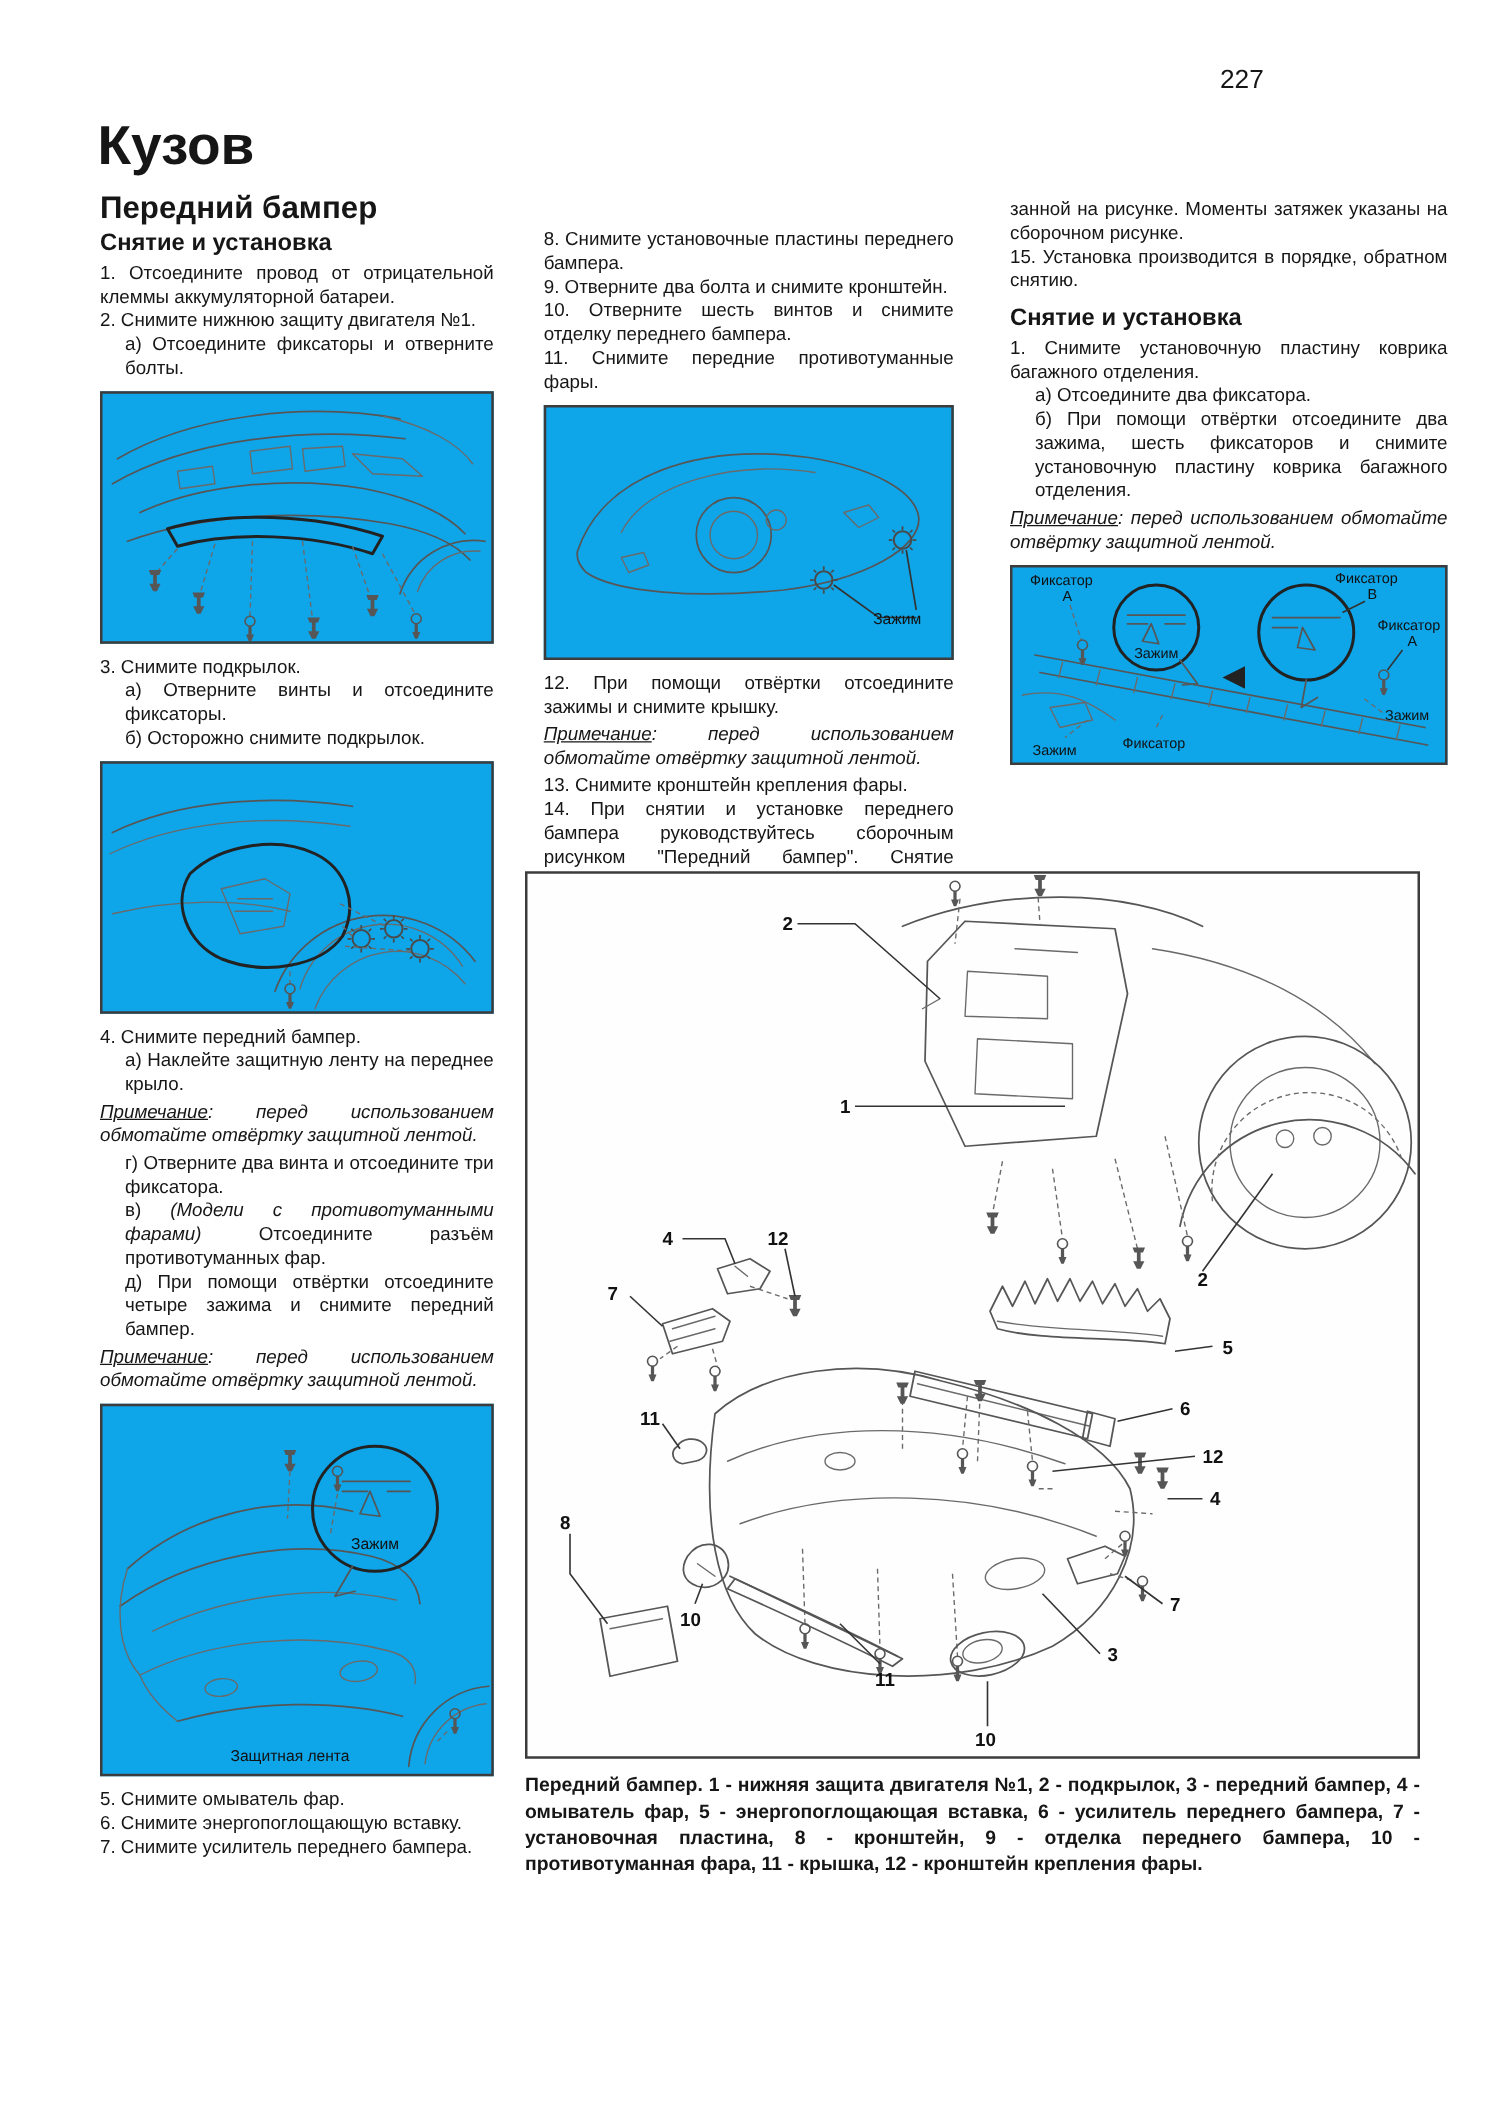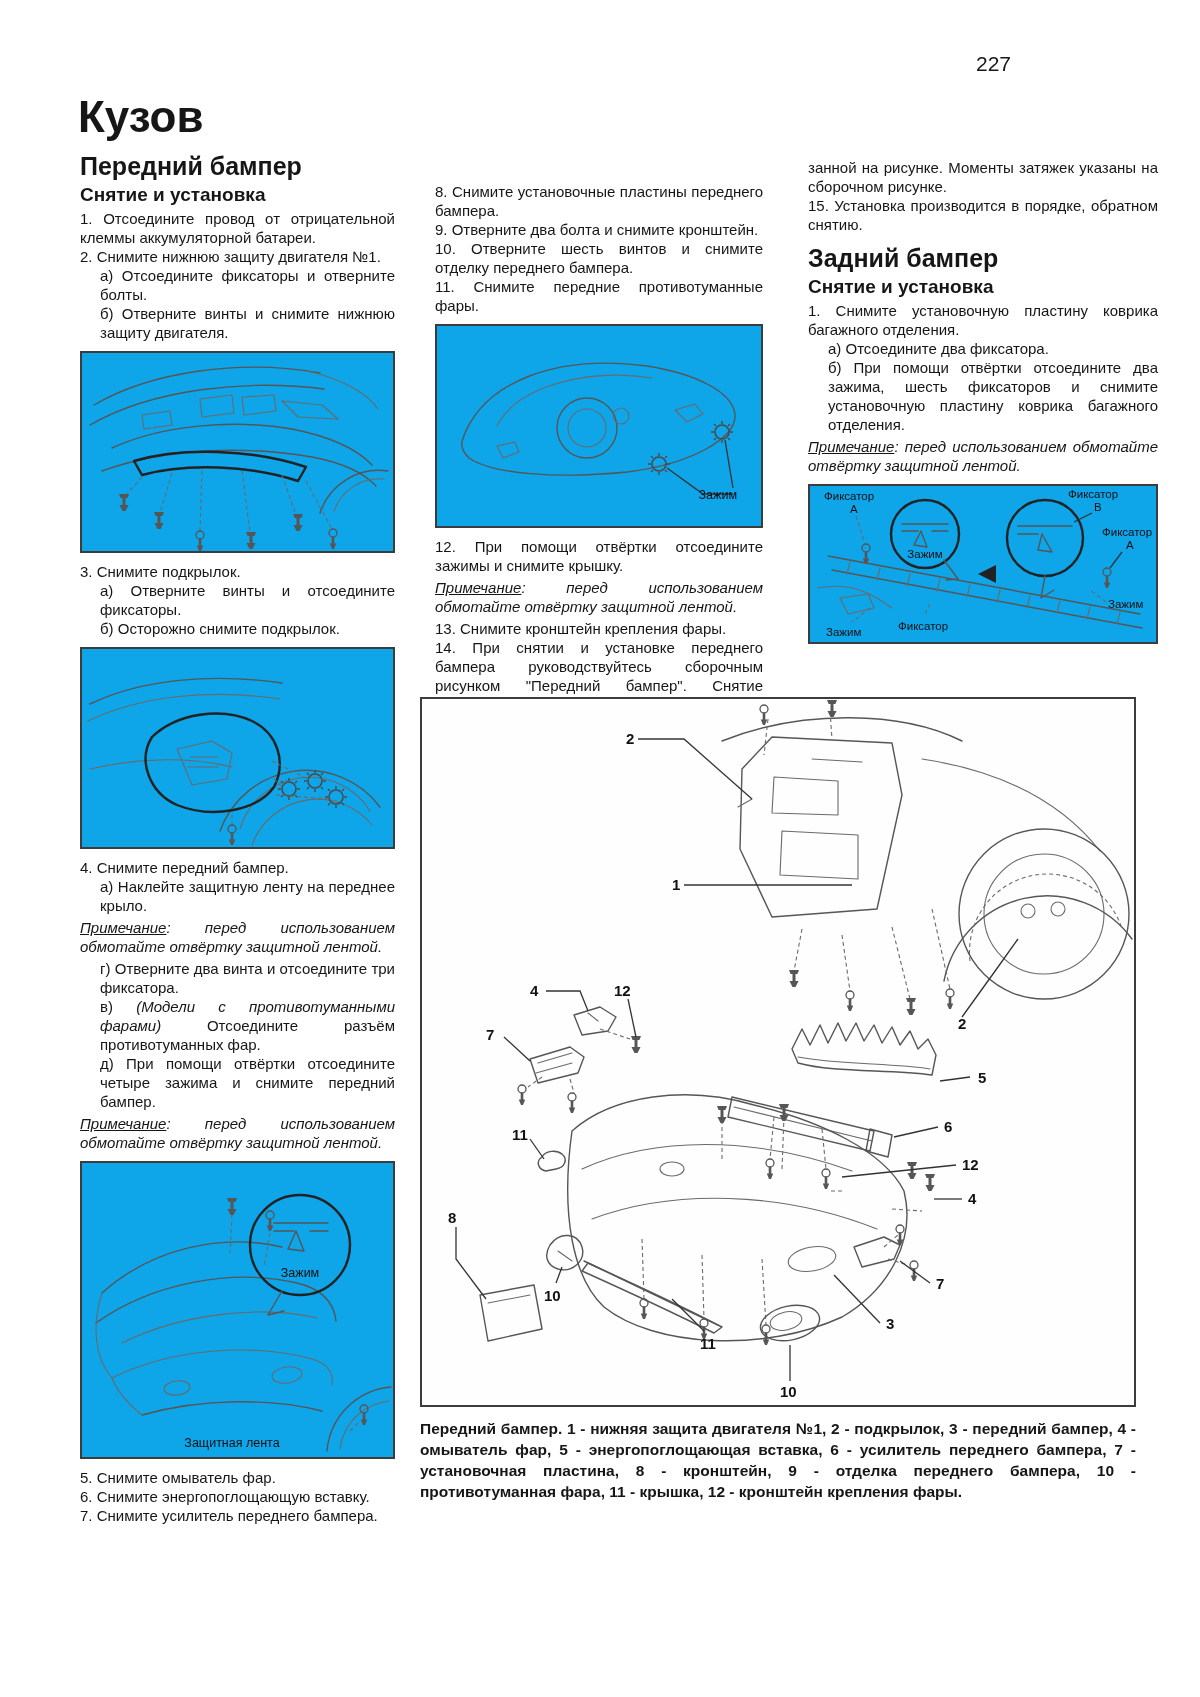--- a/index.html
+++ b/index.html
@@ -41,21 +41,20 @@
 
   <div class="pageno">227</div>
   <div class="maintitle">Кузов</div>
 
   <div class="col col-left">
     <h2>Передний бампер</h2>
     <h3>Снятие и установка</h3>
     <p>1. Отсоедините провод от отрицательной клеммы аккумуляторной батареи.</p>
     <p>2. Снимите нижнюю защиту двигателя №1.</p>
     <p class="sub">а) Отсоедините фиксаторы и отверните болты.</p>
-    <p class="sub">б) Отверните винты и снимите нижнюю защиту двигателя.</p>
 
     <div class="figbox">
       <svg width="311" height="198" viewBox="0 0 311 198">
         <path class="ln" d="M12,52 C70,18 160,6 238,20"></path>
         <path class="ln" d="M8,72 C70,36 165,26 242,36"></path>
         <path class="ln2" d="M225,18 C260,26 285,40 296,56"></path>
         <path class="ln" d="M30,95 C80,72 150,66 210,76 C250,84 275,96 290,112"></path>
         <path class="ln" d="M20,118 C80,96 160,92 230,104 C262,110 282,120 294,133"></path>
         <path class="ln2" d="M118,46 L150,42 L152,60 L120,64 Z"></path>
         <path class="ln2" d="M160,44 L192,42 L194,58 L162,62 Z"></path>
@@ -172,21 +171,20 @@
     <p>12. При помощи отвёртки отсоедините зажимы и снимите крышку.</p>
     <p class="note"><span class="nlabel">Примечание</span><span>: перед использованием обмотайте отвёртку защитной лентой.</span></p>
     <p>13. Снимите кронштейн крепления фары.</p>
     <p>14. При снятии и установке переднего бампера руководствуйтесь сборочным рисунком "Передний бампер". Снятие проводите в последовательности, ука-</p>
   </div>
 
   <div class="col col-right">
     <p>занной на рисунке. Моменты затяжек указаны на сборочном рисунке.</p>
     <p>15. Установка производится в порядке, обратном снятию.</p>
     <div style="height:10px"></div>
-    <h2>Задний бампер</h2>
     <h3>Снятие и установка</h3>
     <p>1. Снимите установочную пластину коврика багажного отделения.</p>
     <p class="sub">а) Отсоедините два фиксатора.</p>
     <p class="sub">б) При помощи отвёртки отсоедините два зажима, шесть фиксаторов и снимите установочную пластину коврика багажного отделения.</p>
     <p class="note"><span class="nlabel">Примечание</span><span>: перед использованием обмотайте отвёртку защитной лентой.</span></p>
 
     <div class="figbox">
       <svg width="346" height="156" viewBox="0 0 346 156">
         <text class="lbl2" x="14" y="14">Фиксатор</text>
         <text class="lbl2" x="40" y="27">А</text>

